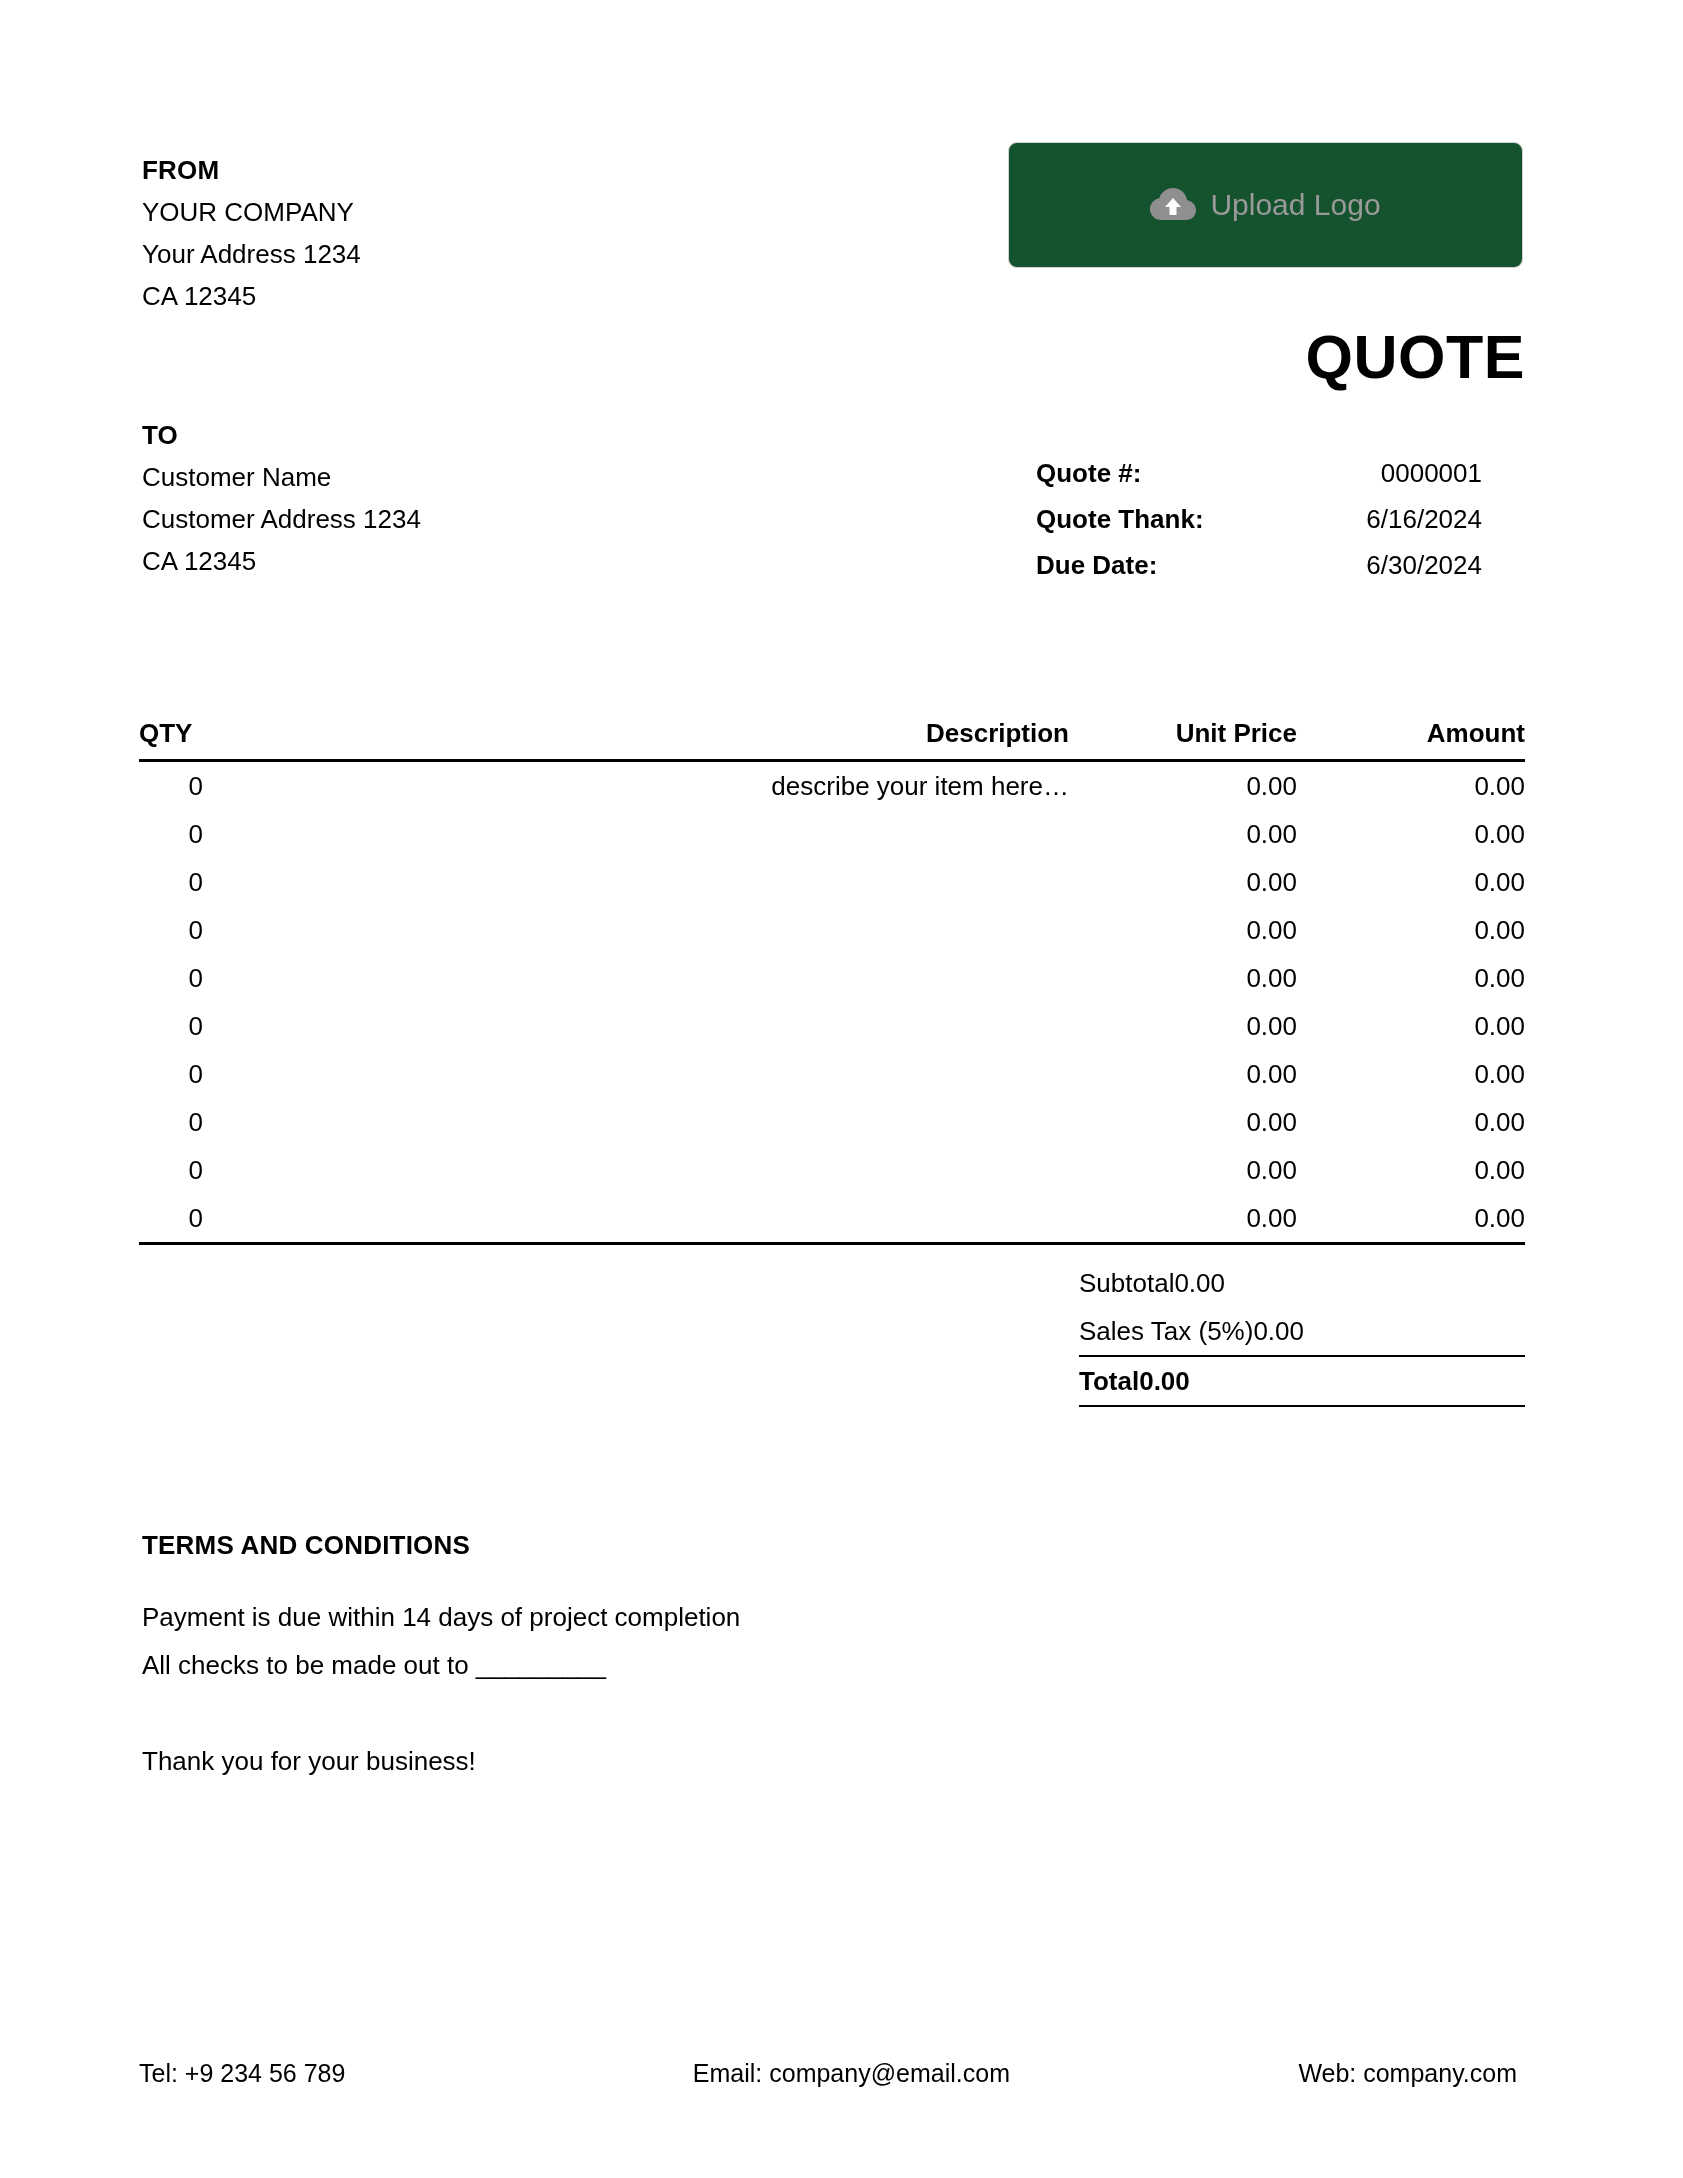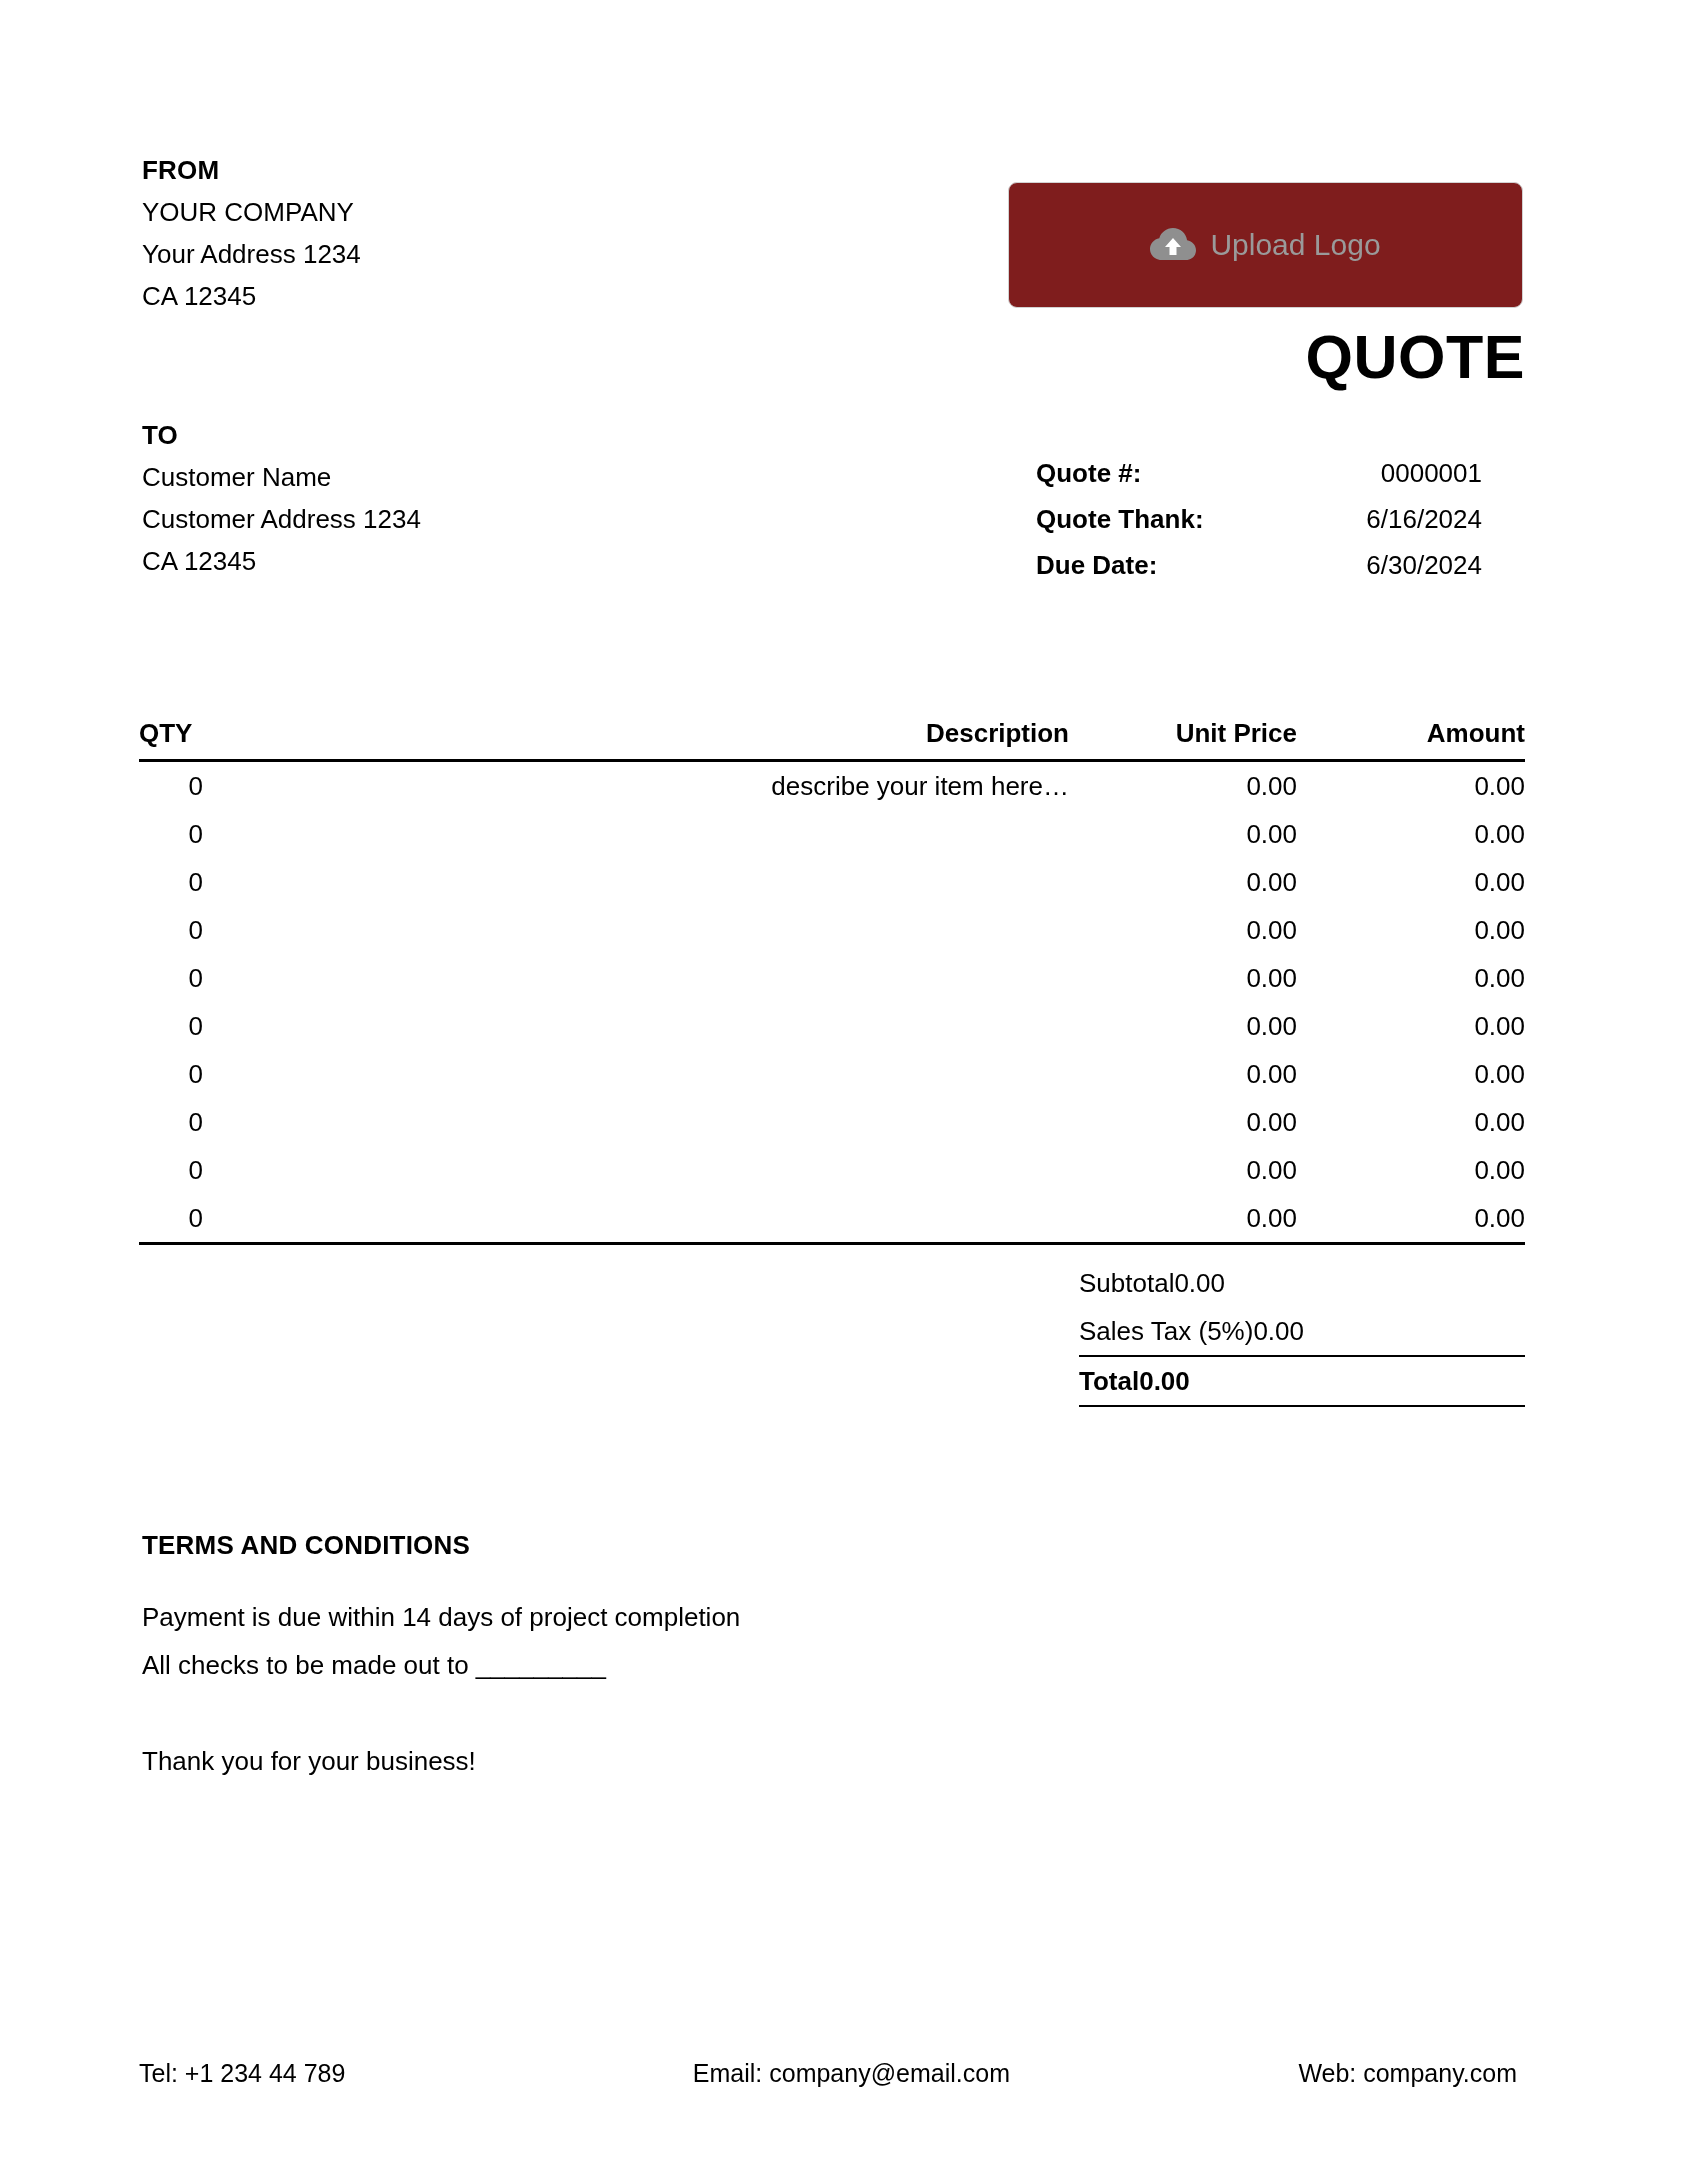--- a/index.html
+++ b/index.html
@@ -46,23 +46,22 @@
     top: 142px;
     width: 515px;
     height: 126px;
     border: 1.5px solid #d2d2d2;
     border-radius: 9px;
     box-sizing: border-box;
     display: flex;
     align-items: center;
     justify-content: center;
     gap: 14px;
-    background: #7f1d1d;
+    background: #14532d;
     cursor: pointer;
-    margin-top: 40px;
   }
   .upload-icon {
     display: inline-flex;
     align-items: center;
     justify-content: center;
     width: 46px;
     height: 34px;
   }
   .upload-label {
     font-size: 30px;
@@ -338,19 +337,19 @@
   </div>
 
   <div class="terms">
     <div class="terms-title">TERMS AND CONDITIONS</div>
     <div class="terms-line">Payment is due within 14 days of project completion</div>
     <div class="terms-line">All checks to be made out to _________</div>
     <div class="terms-thanks">Thank you for your business!</div>
   </div>
 
   <div class="footer">
-    <span class="footer-item">Tel: +1 234 44 789</span>
+    <span class="footer-item">Tel: +9 234 56 789</span>
     <span class="footer-item footer-email">Email: company@email.com</span>
     <span class="footer-item footer-web">Web: company.com</span>
   </div>
 
 </div>
 
 
 </body></html>

